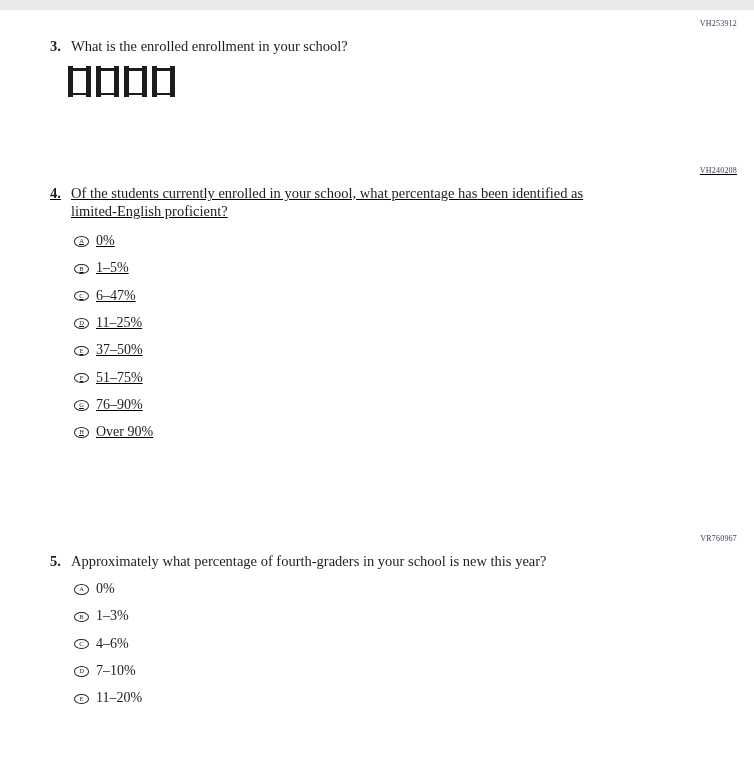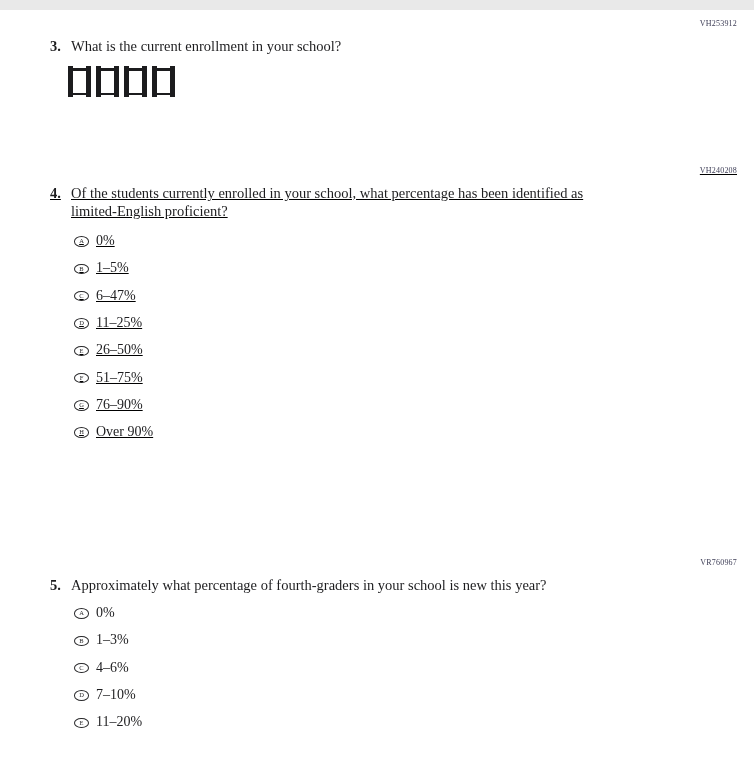--- a/index.html
+++ b/index.html
@@ -15,21 +15,21 @@
     margin: 10px auto;
   }
 
   .q-block {
     position: absolute;
     left: 50px;
     right: 17px;
   }
   .q3 { top: 9px; }
   .q4 { top: 156px; text-decoration: underline; }
-  .q5 { top: 548px; }
+  .q5 { top: 524px; }
 
   .q-code {
     text-align: right;
     font-size: 8px;
     line-height: 10px;
     color: #3c3c55;
     letter-spacing: 0.2px;
   }
 
   .q-row {
@@ -111,21 +111,21 @@
 </style>
 </head>
 <body>
 
 <div class="page">
 
   <section class="q-block q3">
     <div class="q-code">VH253912</div>
     <div class="q-row">
       <span class="q-num">3.</span>
-      <span class="q-text">What is the current enrollment in your school?</span>
+      <span class="q-text">What is the enrolled enrollment in your school?</span>
     </div>
     <div class="digit-boxes">
       <div class="digit-box"></div>
       <div class="digit-box"></div>
       <div class="digit-box"></div>
       <div class="digit-box"></div>
     </div>
   </section>
 
   <section class="q-block q4">
@@ -156,21 +156,21 @@
       <div class="option-row">
         <span class="bubble">
             <span>D</span>
           </span>
         <span class="option-label">11–25%</span>
       </div>
       <div class="option-row">
         <span class="bubble">
             <span>E</span>
           </span>
-        <span class="option-label">26–50%</span>
+        <span class="option-label">37–50%</span>
       </div>
       <div class="option-row">
         <span class="bubble">
             <span>F</span>
           </span>
         <span class="option-label">51–75%</span>
       </div>
       <div class="option-row">
         <span class="bubble">
             <span>G</span>

